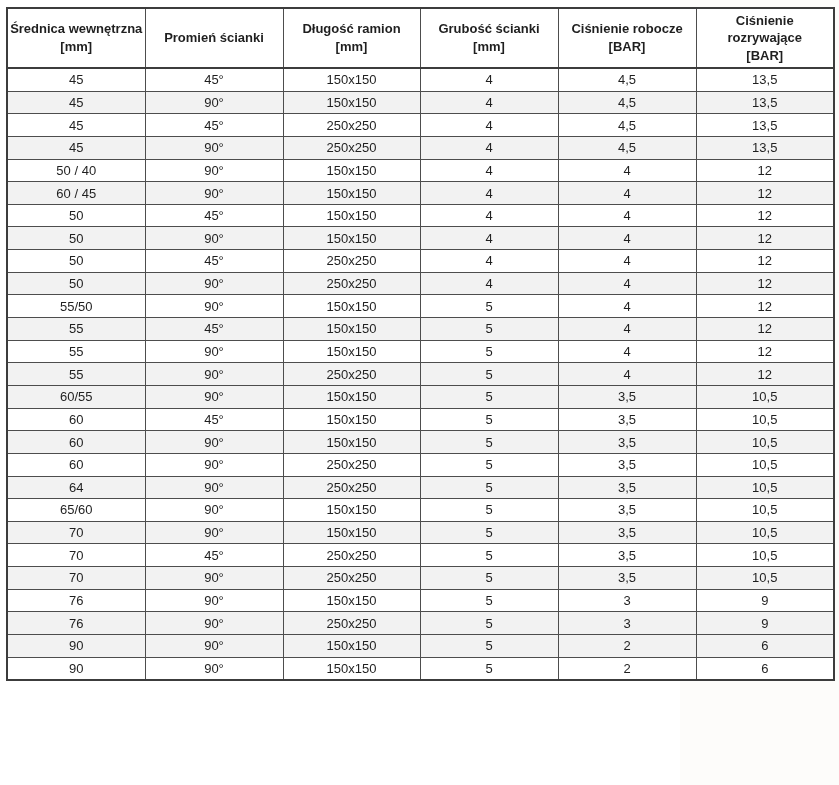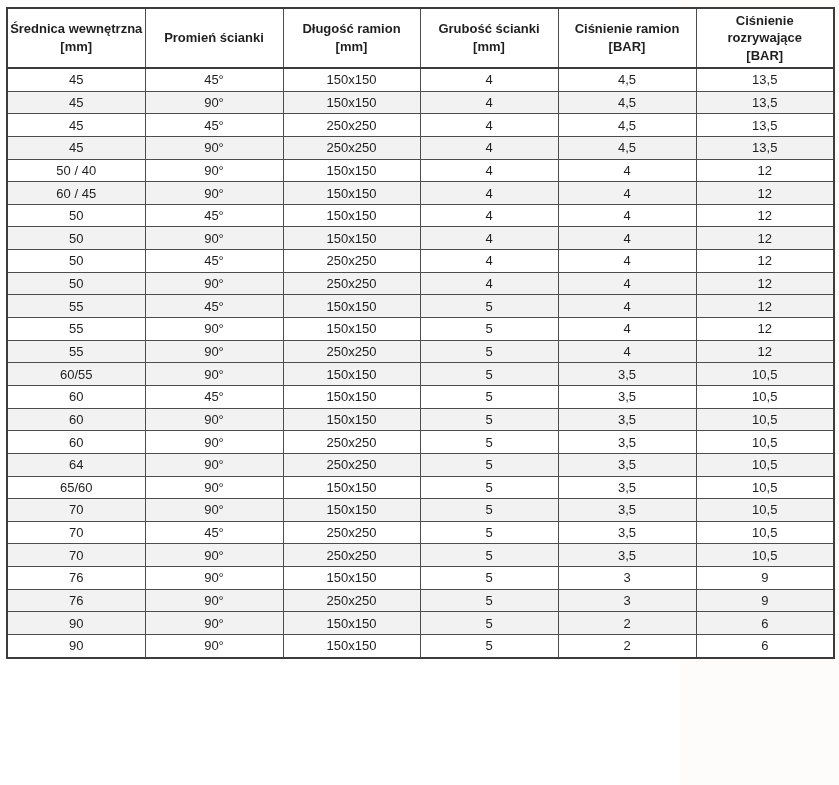--- a/index.html
+++ b/index.html
@@ -71,21 +71,21 @@
         <col class="c5">
         <col class="c6">
     </colgroup>
     <thead>
       <tr>
         <th>Średnica wewnętrzna
 [mm]</th>
         <th>Promień ścianki</th>
         <th>Długość ramion [mm]</th>
         <th>Grubość ścianki [mm]</th>
-        <th>Ciśnienie ramion
+        <th>Ciśnienie robocze
 [BAR]</th>
         <th>Ciśnienie rozrywające
 [BAR]</th>
       </tr>
     </thead>
     <tbody>
         <tr>
           <td>45</td>
           <td>45°</td>
           <td>150x150</td>
@@ -158,20 +158,28 @@
           <td>12</td>
         </tr>
         <tr class="alt">
           <td>50</td>
           <td>90°</td>
           <td>250x250</td>
           <td>4</td>
           <td>4</td>
           <td>12</td>
         </tr>
+        <tr>
+          <td>55/50</td>
+          <td>90°</td>
+          <td>150x150</td>
+          <td>5</td>
+          <td>4</td>
+          <td>12</td>
+        </tr>
         <tr class="alt">
           <td>55</td>
           <td>45°</td>
           <td>150x150</td>
           <td>5</td>
           <td>4</td>
           <td>12</td>
         </tr>
         <tr>
           <td>55</td>

